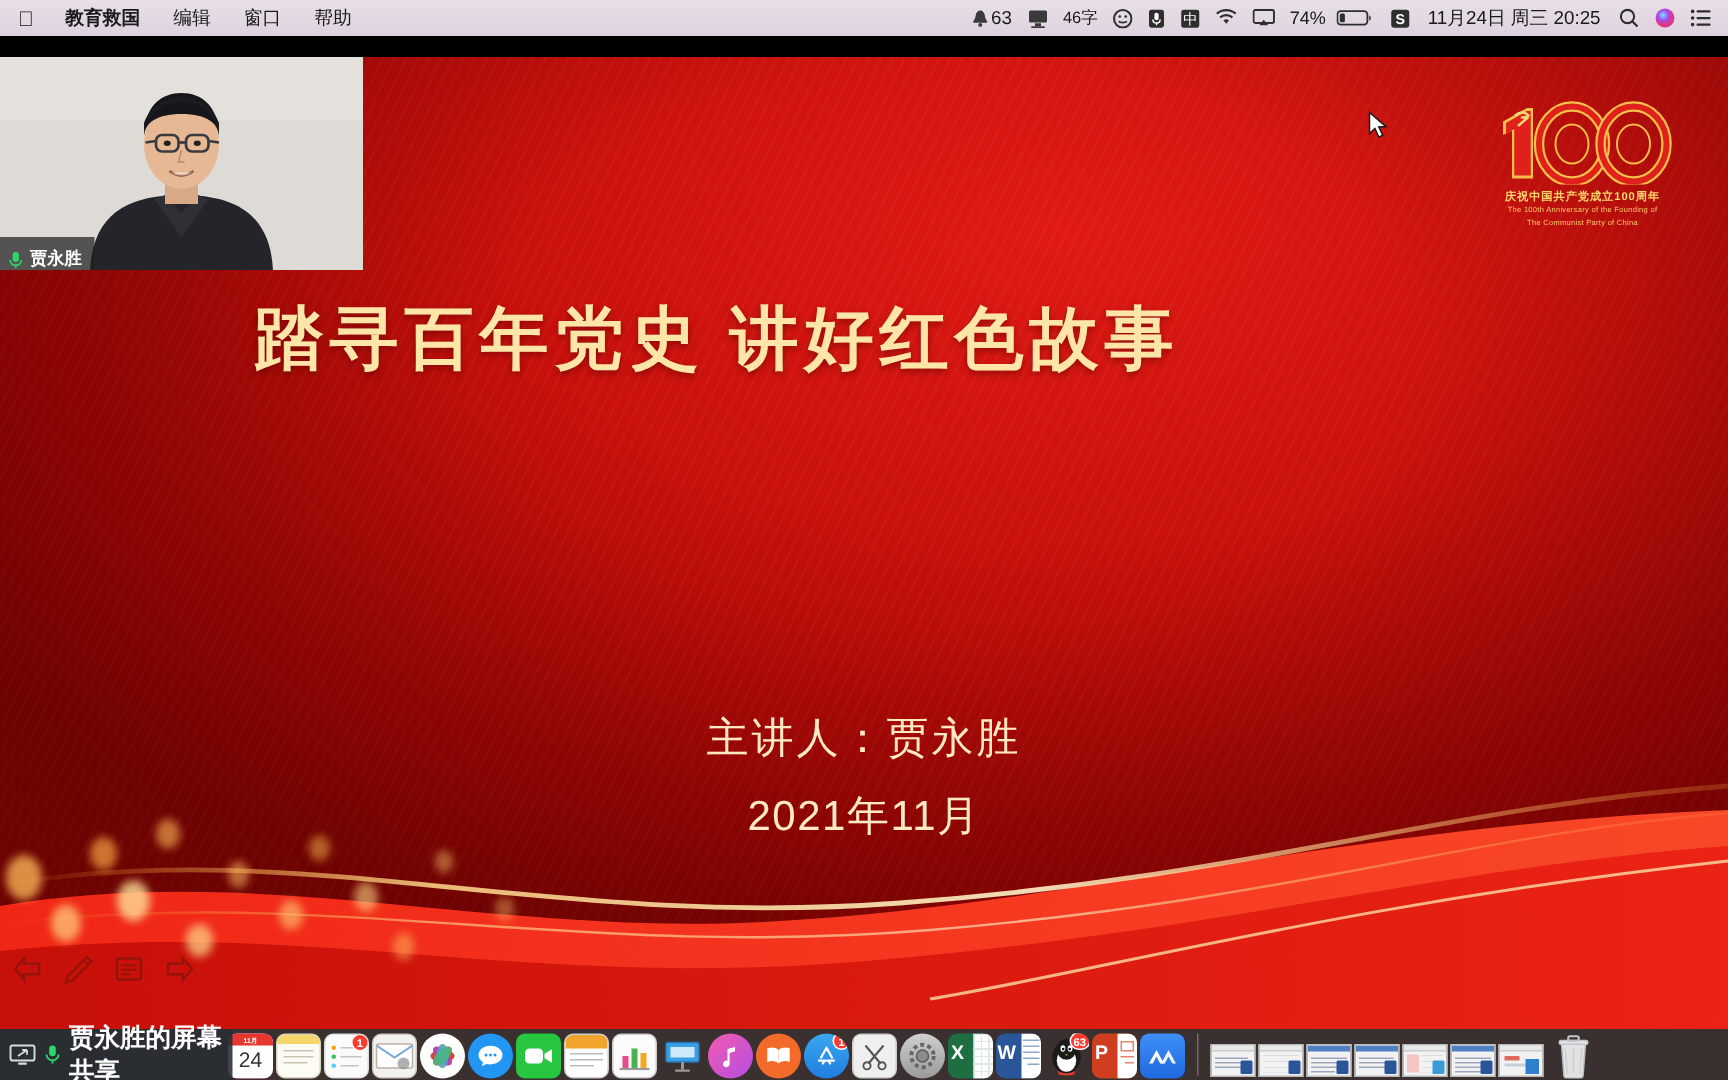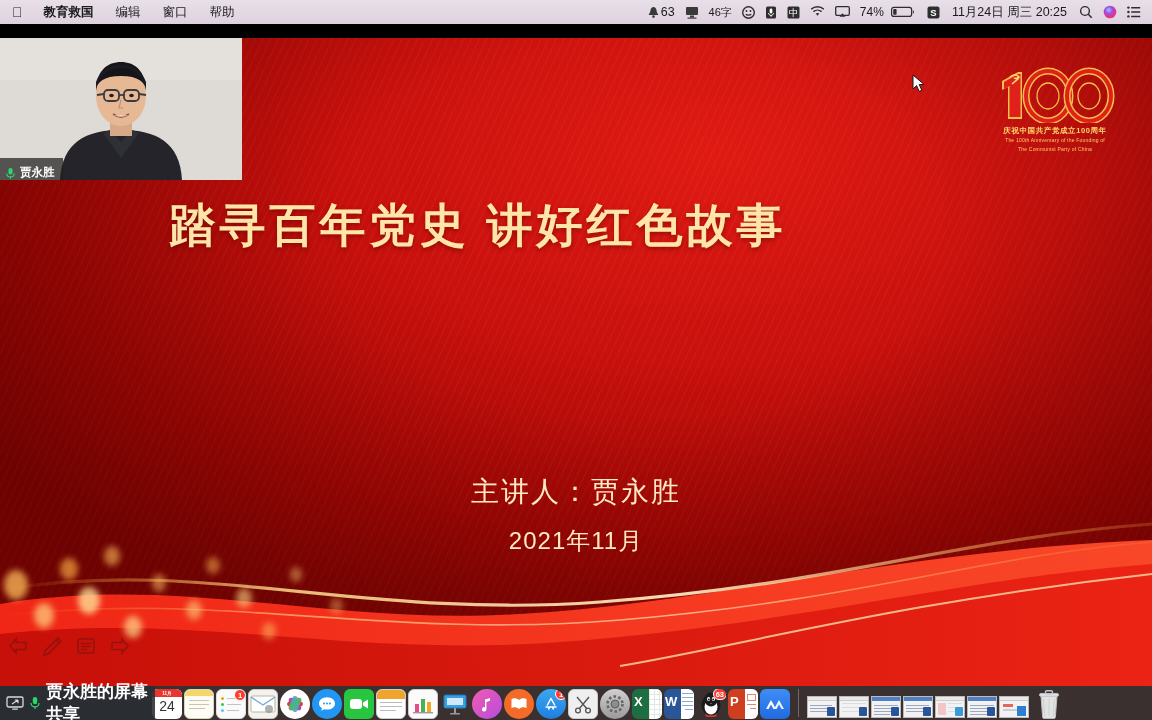--- a/index.html
+++ b/index.html
@@ -52,21 +52,21 @@
     position:absolute; left:0; top:270px; width:1152px; text-align:center;
     font-size:43px; color:#ffd97a; letter-spacing:1px;
     text-shadow:0 2px 5px rgba(90,0,0,.5);
   }
   .presenter{
     position:absolute; left:0; top:435px; width:1152px; text-align:center;
     font-size:28px; color:#ffe9c4; letter-spacing:2px;
   }
   .pdate{
     position:absolute; left:0; top:487px; width:1152px; text-align:center;
-    font-size:24px; color:#ffe9c4; letter-spacing:1px;
+    font-size:28px; color:#ffe9c4; letter-spacing:1px;
   }
 
   
   .anniv{ position:absolute; right:22px; top:28px; width:150px; height:92px; text-align:center; }
   .anniv .mark{ height:58px; display:flex; align-items:center; justify-content:center; }
   .anniv .cn{ font-size:7.5px; color:#ffd66a; letter-spacing:.6px; margin-top:2px; font-weight:bold;}
   .anniv .en{ font-size:5px; color:#ffc96a; line-height:1.5; margin-top:1px; letter-spacing:.2px;}
 
   
   .ribbons{ position:absolute; left:0; bottom:0; width:1152px; height:170px; overflow:hidden;}

